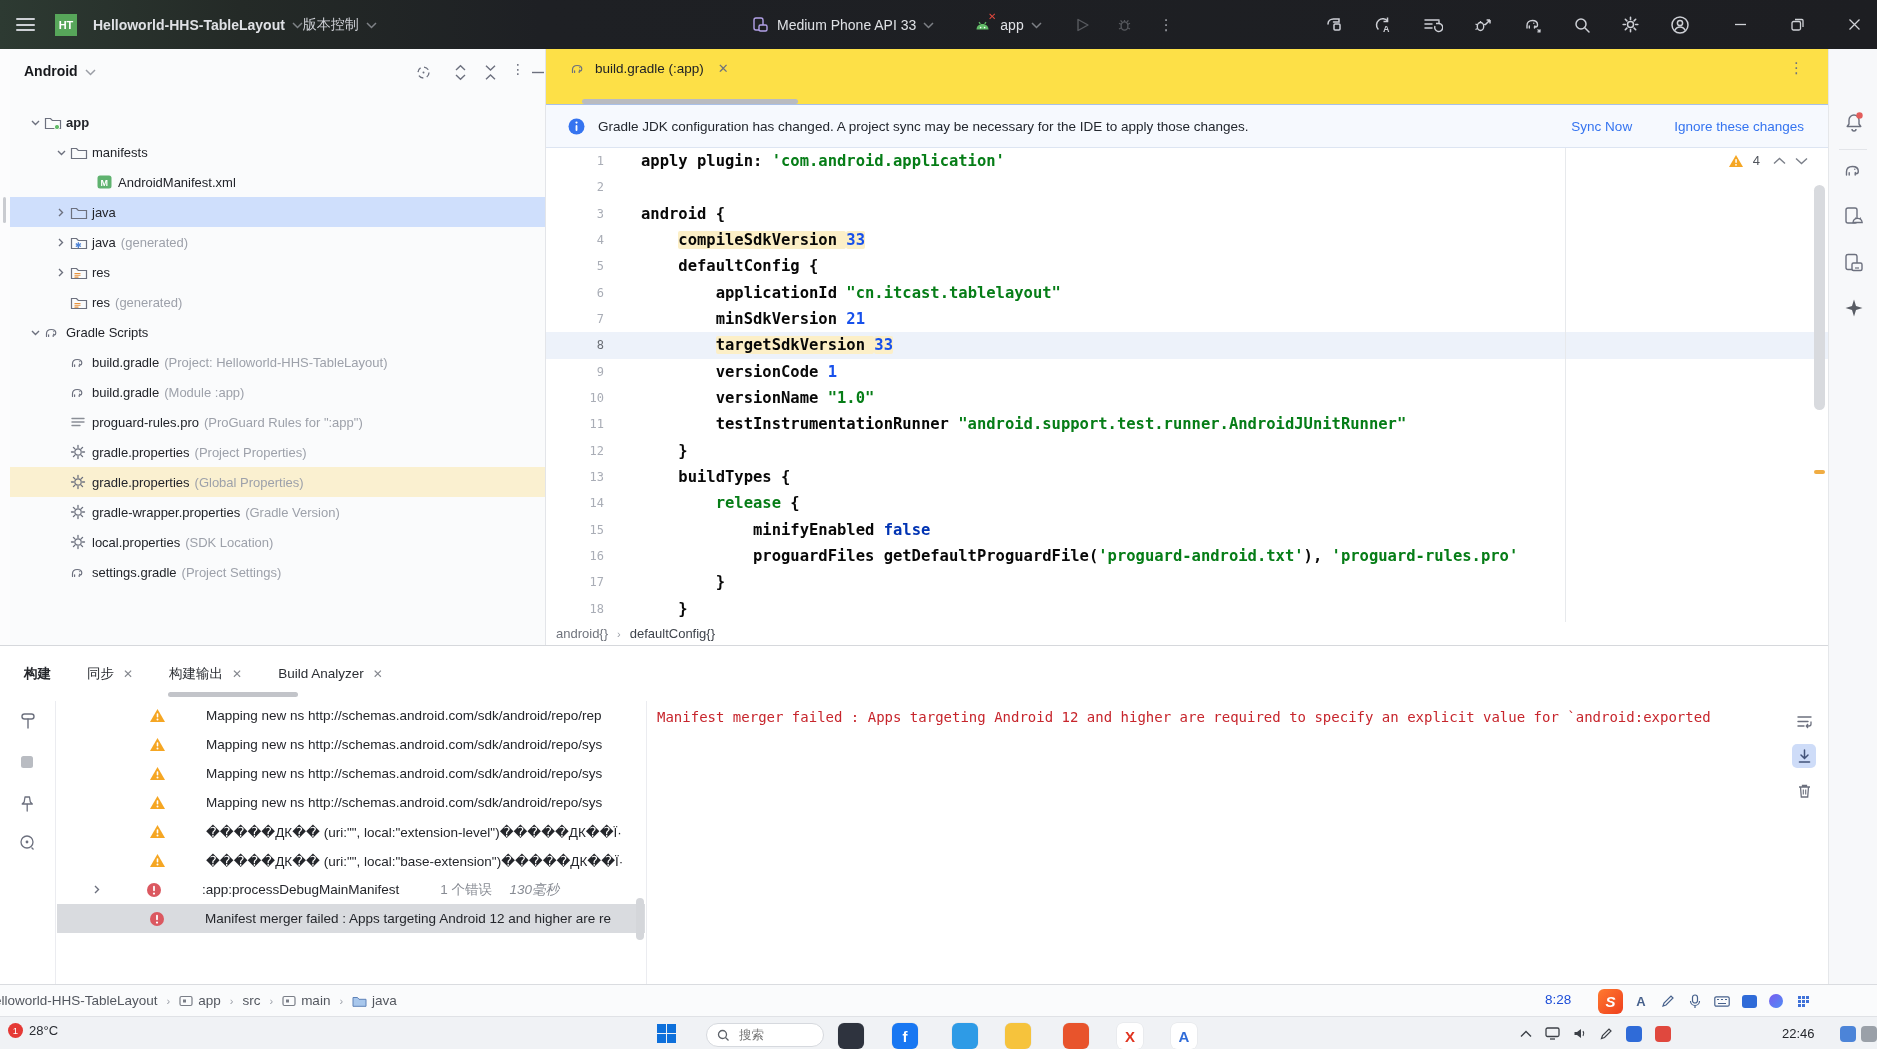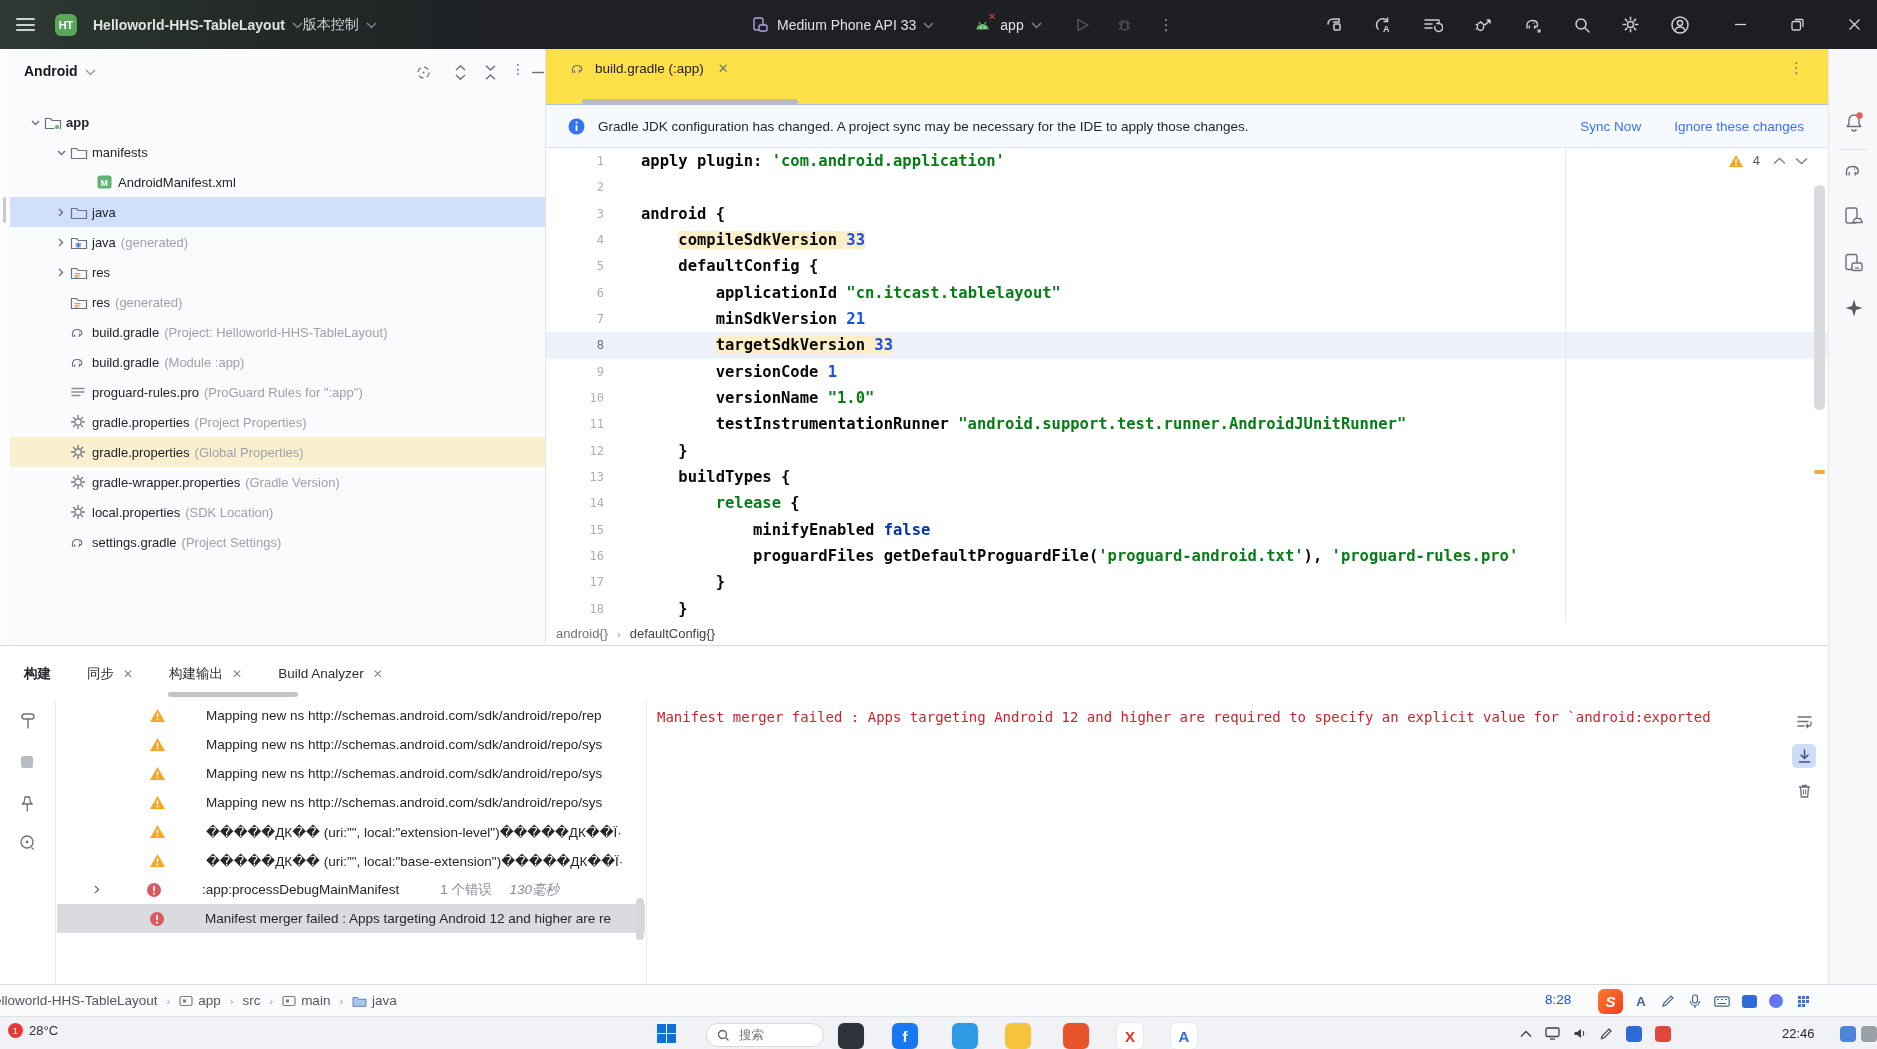--- a/index.html
+++ b/index.html
@@ -6,21 +6,21 @@
   body{font-family:"Liberation Sans","DejaVu Sans",sans-serif;}
   .win{position:relative;width:1877px;height:1049px;background:#fff;overflow:hidden;}
   svg{display:block;}
   
   .titlebar{position:absolute;left:0;top:0;width:1877px;height:49px;
     background:linear-gradient(90deg,#2d3a32 0px,#242a27 240px,#1e2024 540px,#1d1e22 100%);
     color:#ced0d6;font-size:14px;}
   .tb-left{position:absolute;left:16px;top:0;height:49px;display:flex;align-items:center;}
   .burger{width:19px;height:13px;display:flex;flex-direction:column;justify-content:space-between;margin-right:20px;cursor:pointer;}
   .burger i{display:block;height:2px;background:#cdd0d5;border-radius:1px;}
-  .ht-badge{width:22px;height:22px;border-radius:6px;background:#57a65a;color:#fff;font-weight:bold;
+  .ht-badge{width:22px;height:22px;border-radius:0;background:#57a65a;color:#fff;font-weight:bold;
     font-size:11px;display:flex;align-items:center;justify-content:center;margin-right:10px;}
   .tb-title{color:#dfe1e5;font-weight:600;}
   .chev{margin:2px 0 0 7px;opacity:.75;}
   .tb-item{display:flex;align-items:center;cursor:pointer;}
   .tb-center{position:absolute;left:752px;top:0;height:49px;display:flex;align-items:center;}
   .tb-run-group{display:flex;align-items:center;}
   .dim{opacity:.42;}
   .vdots{font-size:15px;letter-spacing:0;color:#9da0a6;line-height:5px;}
   .tb-icons{position:absolute;right:16px;top:0;height:49px;display:flex;align-items:center;gap:30px;}
   .tb-icons .winctl{margin-left:14px;}
@@ -43,21 +43,21 @@
   
   .editor{position:absolute;left:546px;top:49px;width:1282px;height:596px;background:#fff;}
   .tabbar{position:relative;height:55px;background:#fde047;}
   .tab{position:absolute;left:24px;top:12px;display:flex;align-items:center;gap:8px;font-size:13.5px;color:#202226;cursor:pointer;}
   .tab-close{color:#6f737c;font-size:13px;margin-left:6px;cursor:pointer;}
   .tab-bar-scroll{position:absolute;left:36px;top:50px;width:216px;height:5px;background:#b9bbc0;border-radius:3px;z-index:6;}
   .tab-more{position:absolute;right:24px;top:16px;color:#6f737c;cursor:pointer;}
   .banner{position:absolute;left:0;top:55px;width:100%;height:44px;background:#f6f9fe;border-top:1px solid #a9c0e8;
     border-bottom:1px solid #dde5f2;display:flex;align-items:center;box-sizing:border-box;font-size:13.5px;color:#23272e;}
   .banner-ico{margin:0 13px 0 22px;}
-  .banner-links{margin-left:auto;display:flex;gap:33px;margin-right:24px;}
+  .banner-links{margin-left:auto;display:flex;gap:42px;margin-right:24px;}
   .blink{color:#3574f0;cursor:pointer;}
   .code{position:absolute;left:0;top:99px;width:100%;height:474px;overflow:hidden;}
   .cline{height:26.33px;display:flex;align-items:center;}
   .cline.cur{background:#edf2fa;}
   .ln{width:58px;text-align:right;color:#a9adb6;font-family:"DejaVu Sans Mono","Liberation Mono",monospace;font-size:12px;flex:none;}
   .cline.cur .ln{color:#6a6e75;}
   .ct{padding-left:37px;font-family:"DejaVu Sans Mono","Liberation Mono",monospace;font-size:15.5px;white-space:pre;color:#080808;font-weight:bold;}
   .tk-s{color:#067d17;} .tk-n{color:#1750eb;} .tk-k{color:#0033b3;} .tk-g{color:#077d17;}
   .tk-h{background:#fcefc7;border-radius:2px;}
   .guide{position:absolute;left:1019px;top:99px;width:1px;height:474px;background:#e7e9ec;}
@@ -384,20 +384,35 @@
           <span class="tchev"></span>
           <span class="tico">
             <svg width="18" height="15">
               <path d="M1.5 3.5h5l1.8 2H16.5v8H1.5z" fill="none" stroke="#6c707e" stroke-width="1.2"></path>
               <path d="M4.5 8.5h6M4.5 10.3h6M4.5 12.1h4" stroke="#e8923c" stroke-width="1.1"></path>
             </svg>
           </span>
           <span>res</span>
           <span class="tsuffix">(generated)</span>
         </div>
+        <div class="trow" style="padding-left: 16px;">
+          <span class="tchev">
+            <svg width="9" height="6" style="margin-top:1px">
+              <polyline points="1,1 4.5,4.5 8,1" fill="none" stroke="#6c707e" stroke-width="1.4"></polyline>
+            </svg>
+          </span>
+          <span class="tico">
+            <svg width="18" height="15">
+              <path d="M2.5 11.5V8.7c0-2.6 2-4.2 4.7-4.2 2.8 0 4.6 1.5 4.6 3.6 0 1.2-.7 2-1.7 2l-.6-.9" fill="none" stroke="#6c707e" stroke-width="1.2" stroke-linecap="round"></path>
+              <path d="M4.6 11.5V9.8M9.2 11.5v-1.2" stroke="#6c707e" stroke-width="1.2" stroke-linecap="round"></path>
+              <circle cx="9.8" cy="6.6" r=".6" fill="#6c707e"></circle>
+            </svg>
+          </span>
+          <span>Gradle Scripts</span>
+        </div>
         <div class="trow" style="padding-left: 42px;">
           <span class="tchev"></span>
           <span class="tico">
             <svg width="18" height="15">
               <path d="M2.5 11.5V8.7c0-2.6 2-4.2 4.7-4.2 2.8 0 4.6 1.5 4.6 3.6 0 1.2-.7 2-1.7 2l-.6-.9" fill="none" stroke="#6c707e" stroke-width="1.2" stroke-linecap="round"></path>
               <path d="M4.6 11.5V9.8M9.2 11.5v-1.2" stroke="#6c707e" stroke-width="1.2" stroke-linecap="round"></path>
               <circle cx="9.8" cy="6.6" r=".6" fill="#6c707e"></circle>
             </svg>
           </span>
           <span>build.gradle</span>

